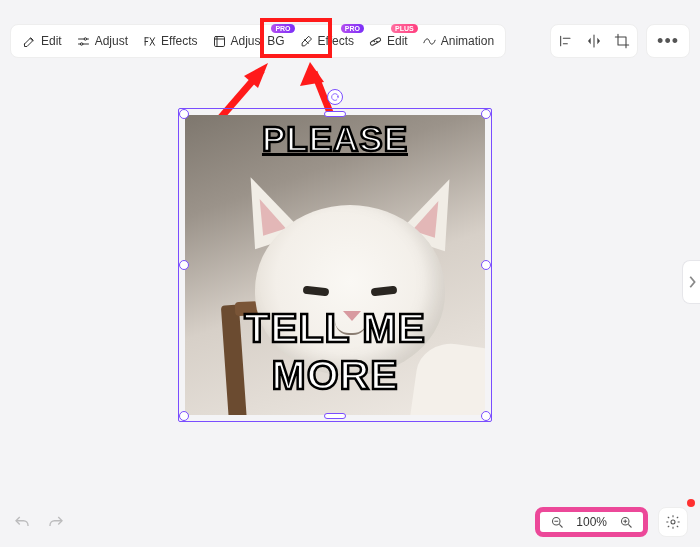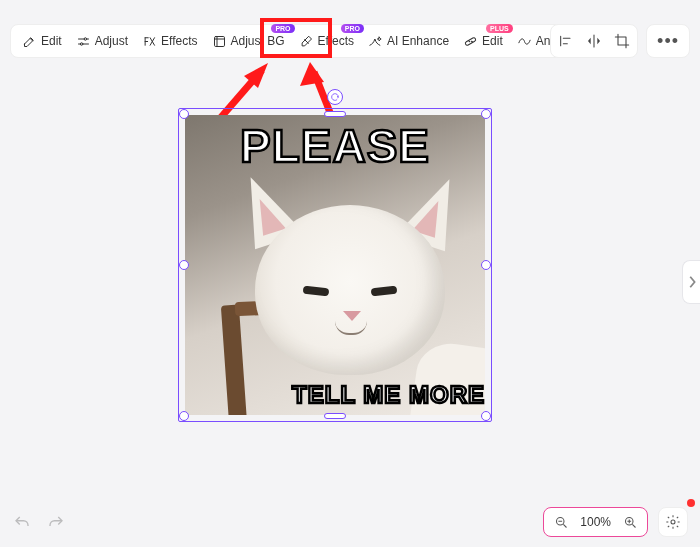--- a/index.html
+++ b/index.html
@@ -135,28 +135,28 @@
   .chair{position:absolute;left:40px;top:190px;width:18px;height:120px;background:#6b4b30;border-radius:4px;transform:rotate(-4deg);}
   .chair2{position:absolute;left:50px;top:186px;width:60px;height:14px;background:#7a5537;border-radius:4px;transform:rotate(-2deg);}
   .arm{position:absolute;left:230px;top:230px;width:90px;height:80px;background:#f4f0ea;border-radius:40% 30% 0 0;transform:rotate(8deg);}
   .meme-text{
     position:absolute; left:0; right:0;
     font-family: Impact, "Arial Black", sans-serif;
     font-weight:900; color:#fff; text-align:center;
     -webkit-text-stroke:2.5px #000;
     letter-spacing:1px;
   }
-  .meme-text.top{ top:4px; font-size:46px; }
-  .meme-text.bot{ bottom:6px; font-size:24px;text-align:right; }
+  .meme-text.top{ top:4px; font-size:35px;text-decoration:underline; }
+  .meme-text.bot{ bottom:16px; font-size:41px; }
   
   .bottom-left{ position:absolute; left:12px; bottom:14px; display:flex; gap:14px; }
   .bottom-left .ghost{ width:20px; height:20px; display:inline-flex; align-items:center; justify-content:center; opacity:0.35; cursor:pointer;}
   .bottom-left .ghost svg{ width:18px; height:18px; stroke:#555; stroke-width:1.8; fill:none;}
   .bottom-right{ position:absolute; right:12px; bottom:10px; display:flex; align-items:center; gap:10px;}
-  .zoom-group{ display:flex; align-items:center; gap:8px; background:#fff; border:1px solid #ec4899; border-radius:8px; padding:4px 8px; height:30px;}
+  .zoom-group{ display:flex; align-items:center; gap:8px; background:#fff; border:5px solid #ec4899; border-radius:8px; padding:4px 8px; height:30px;}
   .zbtn{ width:18px; height:18px; display:inline-flex; align-items:center; justify-content:center; cursor:pointer;}
   .zbtn svg{ width:15px; height:15px; stroke:#555; stroke-width:1.7; fill:none;}
   .zlabel{ font-size:12px; color:#333; padding:0 2px;}
   .settings-btn{ width:30px; height:30px; background:#fff; border:1px solid #eee; border-radius:8px; display:flex; align-items:center; justify-content:center; cursor:pointer;}
   .settings-btn svg{ width:16px; height:16px; stroke:#555; stroke-width:1.6; fill:none;}
   .red-dot{ position:absolute; right:5px; bottom:40px; width:8px; height:8px; background:#ff3030; border-radius:50%;}
   
   .arrow{ position:absolute; pointer-events:none; }
 </style>
 </head>
@@ -211,29 +211,20 @@
       <span class="ticon">
         <svg viewBox="0 0 24 24">
             <path d="M16 4l4 4-11 11H5v-4z"></path>
             <path d="M9 9l6 6"></path>
           </svg>
       </span>
       <span>Effects</span>
       <span class="badge pro">PRO</span>
     </div>
 
-    <div class="tbtn">
-      <span class="ticon">
-        <svg viewBox="0 0 24 24">
-            <path d="M3 18c4-2 6-4 8-10 2 6 4 8 8 10"></path>
-            <path d="M18 5l1 2 2 1-2 1-1 2-1-2-2-1 2-1z"></path>
-          </svg>
-      </span>
-      <span>AI Enhance</span>
-    </div>
 
     <div class="tbtn">
       <span class="ticon">
         <svg viewBox="0 0 24 24">
             <rect x="3" y="9" width="18" height="6" rx="3" transform="rotate(-30 12 12)"></rect>
             <circle cx="10" cy="12" r="0.6"></circle>
             <circle cx="14" cy="12" r="0.6"></circle>
           </svg>
       </span>
       <span>Edit</span>

